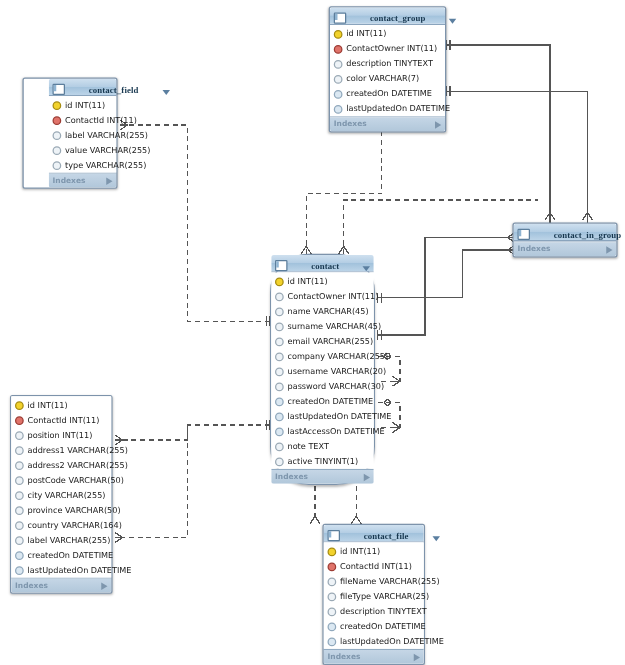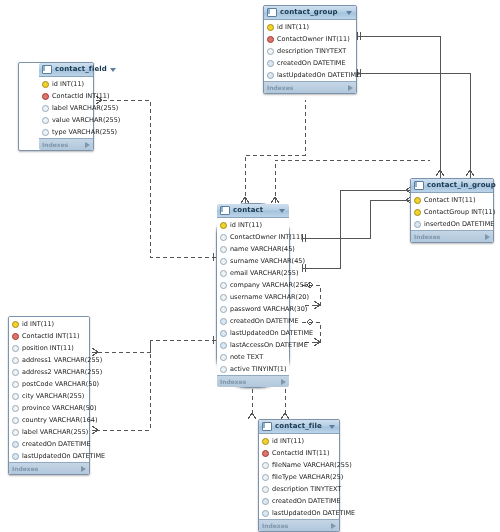--- a/index.html
+++ b/index.html
@@ -17,26 +17,27 @@
   .table-box{
     position:absolute;
     border:1px solid #7d93ab;
     background:#ffffff;
     box-sizing:border-box;
     box-shadow:0 1px 2px rgba(0,0,0,.28);
     border-radius:2px;
   }
   .tbl-header{
     height:13px;
-    display:flex;align-items:center;
+    display:flex;align-items:flex-end;
     padding:0 3px;
     background:linear-gradient(to bottom,#cfe0ef 0%,#b4cee4 48%,#a2c2dc 52%,#bcd4e8 100%);
     border-bottom:1px solid #8aa4bd;
     border-top-left-radius:2px;border-top-right-radius:2px;
-    gap:3px;
+    gap:19px;
+    font-family:Liberation Serif, serif;
   }
   .tbl-title{
     font-size:7px;font-weight:bold;color:#17374f;
     letter-spacing:.1px;white-space:nowrap;line-height:1;
     flex:1 1 auto;
   }
   .hdr-ico{
     width:8px;height:7px;flex:0 0 auto;
     border:1px solid #5c7e9c;background:#ffffff;
     position:relative;border-radius:1px;
@@ -191,61 +192,51 @@
         </div>
       <div class="col">
           <span class="bullet fk"></span>
           <span class="nm">ContactOwner INT(11)</span>
         </div>
       <div class="col">
           <span class="bullet plain"></span>
           <span class="nm">description TINYTEXT</span>
         </div>
       <div class="col">
+          <span class="bullet plain"></span>
+          <span class="nm">color VARCHAR(7)</span>
+        </div>
+      <div class="col">
           <span class="bullet dt"></span>
           <span class="nm">createdOn DATETIME</span>
         </div>
       <div class="col">
           <span class="bullet dt"></span>
           <span class="nm">lastUpdatedOn DATETIME</span>
         </div>
     </div>
     <div class="tbl-footer">
       <span class="ftr-label">Indexes</span>
       <span class="ftr-arrow"></span>
     </div>
   </div>
 
   <div class="table-box" style="left:410px;top:178px;width:84px;">
     <div class="tbl-header">
       <span class="hdr-ico"></span>
       <span class="tbl-title">contact_in_group</span>
 
     </div>
-    <div class="cols">
-      <div class="col">
-          <span class="bullet pk"></span>
-          <span class="nm">Contact INT(11)</span>
-        </div>
-      <div class="col">
-          <span class="bullet pk"></span>
-          <span class="nm">ContactGroup INT(11)</span>
-        </div>
-      <div class="col">
-          <span class="bullet dt"></span>
-          <span class="nm">insertedOn DATETIME</span>
-        </div>
-    </div>
-    <div class="tbl-footer">
-      <span class="ftr-label">Indexes</span>
-      <span class="ftr-arrow"></span>
-    </div>
-  </div>
-
-  <div class="table-box" style="left:216px;top:203px;width:74px;border-radius:31px;">
+    <div class="tbl-footer">
+      <span class="ftr-label">Indexes</span>
+      <span class="ftr-arrow"></span>
+    </div>
+  </div>
+
+  <div class="table-box" style="left:216px;top:203px;width:84px;border-radius:31px;">
     <div class="tbl-header">
       <span class="hdr-ico"></span>
       <span class="tbl-title">contact</span>
       <span class="caret"></span>
     </div>
     <div class="cols">
       <div class="col">
           <span class="bullet pk"></span>
           <span class="nm">id INT(11)</span>
         </div>

